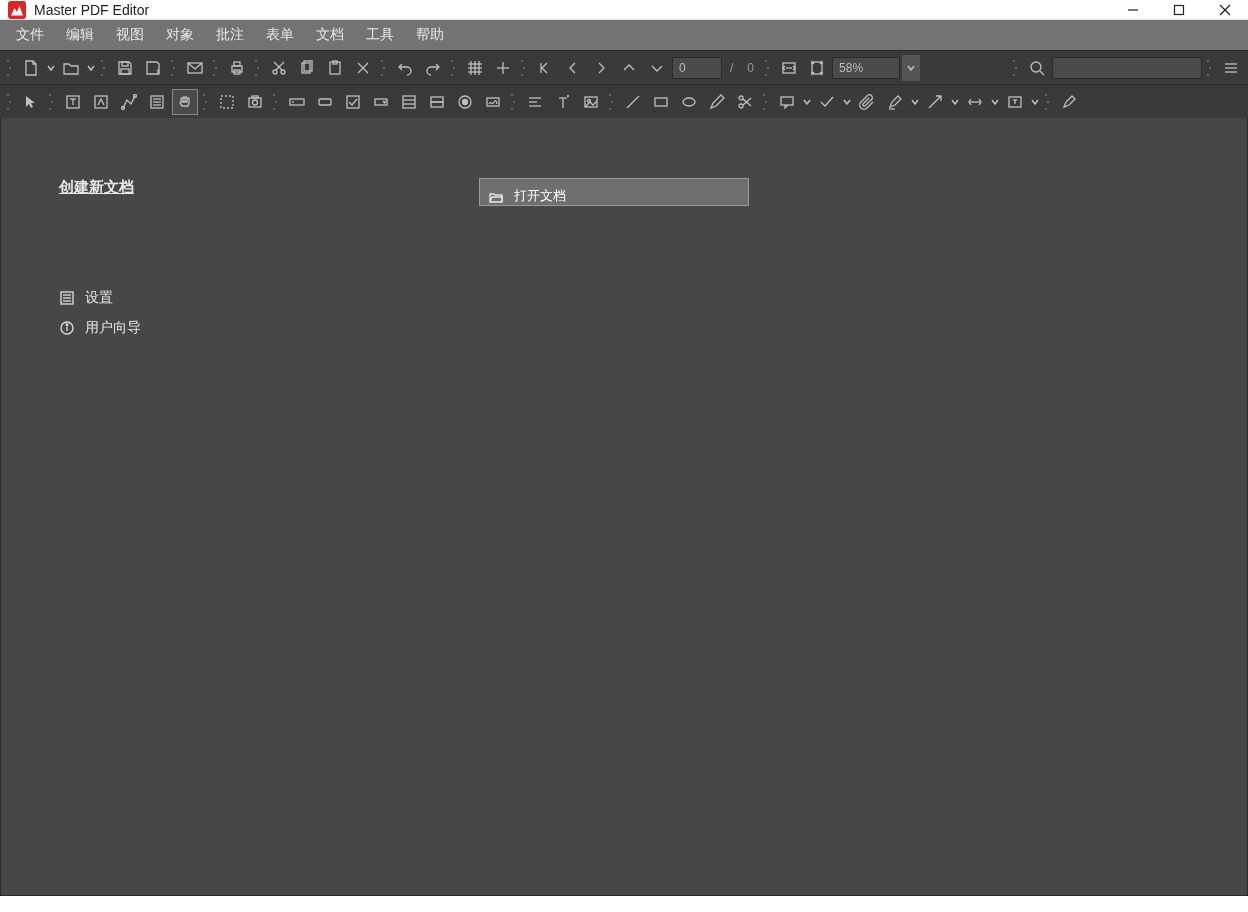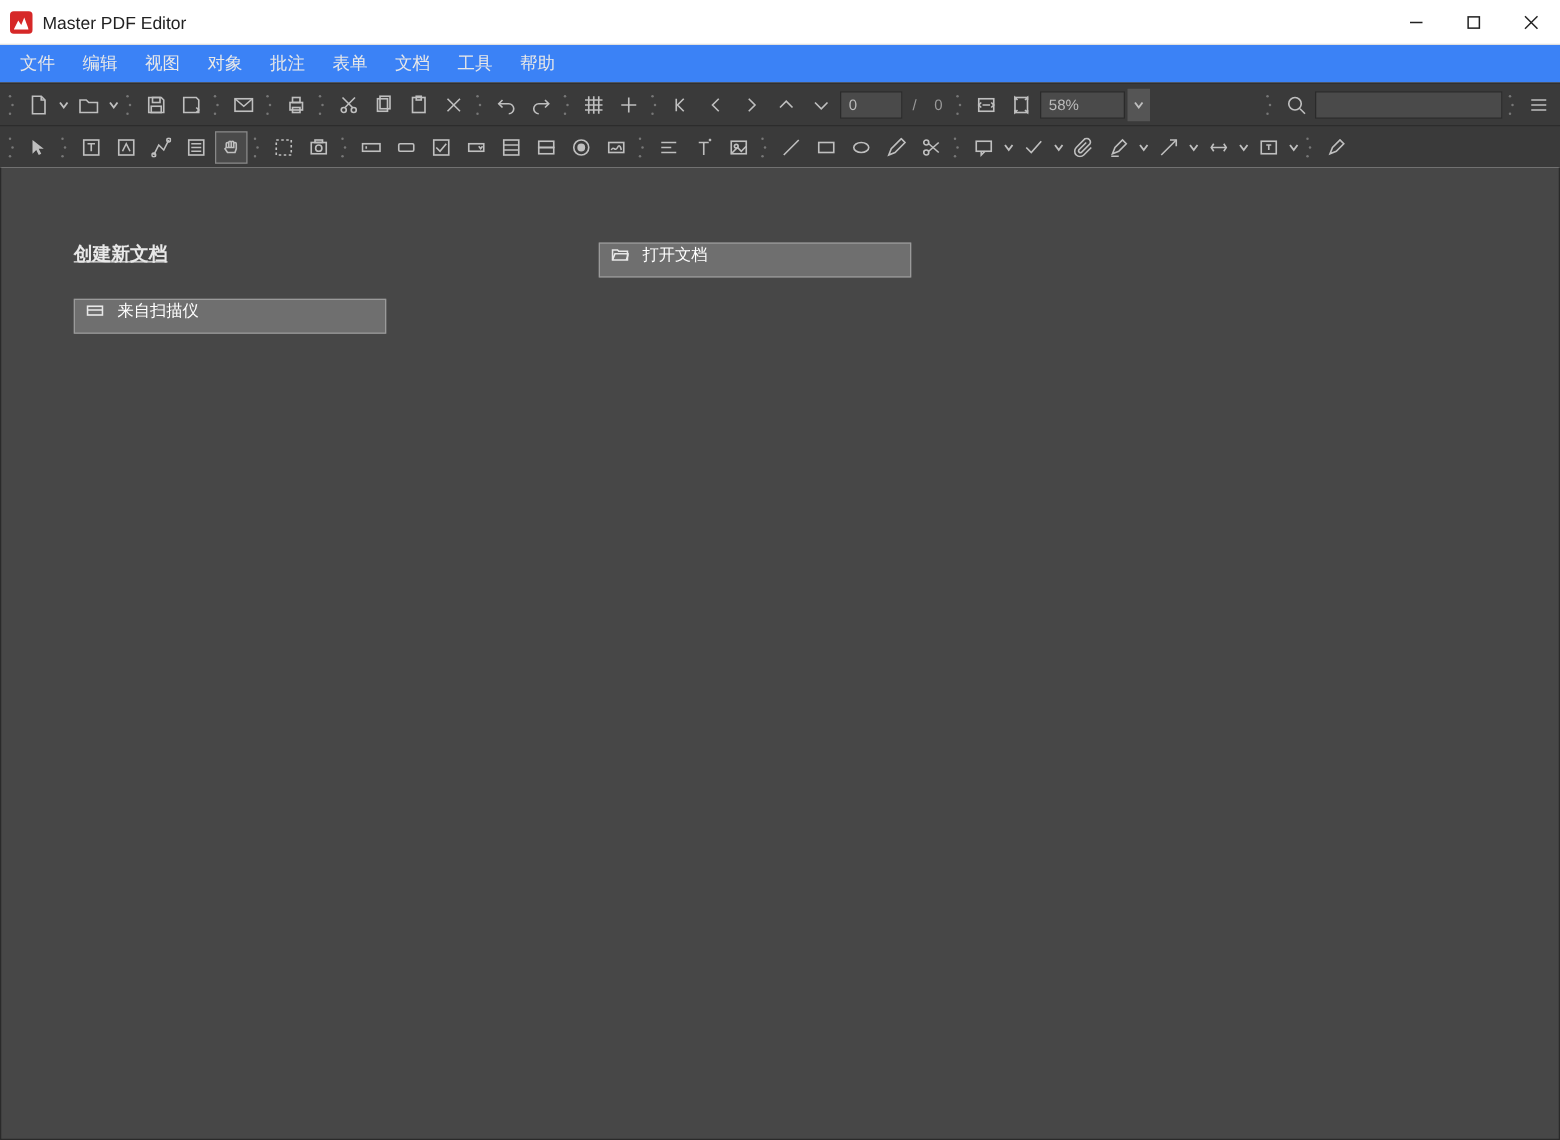--- a/index.html
+++ b/index.html
@@ -1,28 +1,28 @@
 <!DOCTYPE html>
 <html><head>
 <meta charset="utf-8">
 <style>
 * { margin: 0; padding: 0; box-sizing: border-box; font-family: "Microsoft YaHei", Arial, sans-serif; user-select: none; }
 body { width: 1248px; height: 912px; background: #fff; overflow: hidden; }
 
 
-.titlebar { height: 36px; background: #fff; display: flex; align-items: center; padding-left: 8px; border-bottom: 1px solid #e0e0e0; }
+.titlebar { height: 20px; background: #fff; display: flex; align-items: center; padding-left: 8px; border-bottom: 1px solid #e0e0e0; }
 .app-icon { width: 18px; height: 18px; background: #d62828; border-radius: 3px; margin-right: 8px; position: relative; }
 .app-icon::after { content:""; position:absolute; left:3px; top:3px; width:12px; height:12px; background: #fff; clip-path: polygon(0 100%, 30% 40%, 50% 70%, 70% 20%, 100% 100%); }
 .title-text { font-size: 14px; color: #222; }
 .window-controls { margin-left: auto; display: flex; }
 .wc-btn { width: 46px; height: 36px; display:flex; align-items:center; justify-content:center; color:#222; font-size:14px; }
 .wc-btn svg { width:12px; height:12px; stroke:#222; stroke-width:1.2; fill:none; }
 
 
-.menubar { height: 30px; background: #3b82f6; display:flex; align-items:center; padding: 0 6px; gap: 2px; }
+.menubar { height: 30px; background: #737373; display:flex; align-items:center; padding: 0 6px; gap: 2px; }
 .menubar .mitem { color: #e8e8e8; font-size: 14px; padding: 4px 10px; cursor: default; }
 
 
 .toolbar { background: #3a3a3a; display:flex; align-items:center; padding: 4px 4px; gap: 2px; border-top:1px solid #2c2c2c; }
 .tb-grip { width:6px; height:22px; display:flex; flex-direction:column; justify-content:space-between; padding:3px 0; margin:0 3px; }
 .tb-grip span { width:2px; height:2px; background:#777; border-radius:50%; margin-left:2px; }
 .tb-grip::before, .tb-grip::after { content:""; width:2px; height:2px; background:#777; border-radius:50%; }
 
 .tb-btn { width:26px; height:26px; display:flex; align-items:center; justify-content:center; border:1px solid transparent; }
 .tb-btn.selected { border:1px solid #888; background:#4a4a4a; }
@@ -33,21 +33,21 @@
 
 .tb-input { height:22px; background:#4a4a4a; border:1px solid #2a2a2a; color:#bbb; font-size:12px; padding:0 6px; }
 .page-num { width:50px; }
 .zoom-in { width:68px; }
 .search-in { width:150px; }
 .page-sep { color:#999; font-size:12px; margin:0 6px; }
 
 
 .content { background:#474747; height: calc(912px - 36px - 30px - 34px - 34px); padding: 60px 0 0 58px; color:#e8e8e8; border:1px solid #2a2a2a; border-top:none; position:relative; }
 .section-title { font-size:15px; font-weight:bold; margin-bottom: 26px; text-decoration: underline; }
-.start-btn { width:250px; height:28px; background:#6f6f6f; border:1px solid #9a9a9a; display:flex; align-items:flex-start; padding:0 8px; font-size:13px; color:#fff; margin-bottom:12px; }
+.start-btn { width:270px; height:28px; background:#6f6f6f; border:1px solid #9a9a9a; display:flex; align-items:flex-end; padding:0 8px; font-size:13px; color:#fff; margin-bottom:12px; }
 .start-btn .sicon { width:16px; height:16px; margin-right:10px; display:flex; align-items:center; justify-content:center; }
 .start-btn .sicon svg { width:14px; height:14px; stroke:#e8e8e8; stroke-width:1.3; fill:none; }
 
 .left-col { float:left; }
 .right-col { margin-left:420px; }
 
 .links { margin-top: 92px; }
 .link-row { display:flex; align-items:center; gap:10px; font-size:14px; color:#e6e6e6; margin-bottom:12px; }
 .link-row .licon { width:16px; height:16px; display:flex; align-items:center; justify-content:center; }
 .link-row .licon svg { width:14px; height:14px; stroke:#e0e0e0; stroke-width:1.3; fill:none; }
@@ -543,30 +543,44 @@
       <svg viewBox="0 0 16 16">
         <path d="M3 13l2-5 6-6 3 3-6 6z"></path>
       </svg>
     </div>
 </div>
 
 <div class="content">
   <div class="left-col">
     <div class="section-title">创建新文档</div>
 
-    <div class="start-btn">
-      <span class="sicon">
-          <svg viewBox="0 0 14 14">
-            <rect x="1" y="4" width="12" height="7"></rect>
-            <line x1="1" y1="7" x2="13" y2="7"></line>
-          </svg>
-        </span>
-      <span>来自扫描仪</span>
-    </div>
-
+
+    <div class="links">
+      <div class="link-row">
+        <span class="licon">
+            <svg viewBox="0 0 14 14">
+              <rect x="1" y="1" width="12" height="12"></rect>
+              <line x1="3" y1="4" x2="11" y2="4"></line>
+              <line x1="3" y1="7" x2="11" y2="7"></line>
+              <line x1="3" y1="10" x2="11" y2="10"></line>
+            </svg>
+          </span>
+        <span>设置</span>
+      </div>
+      <div class="link-row">
+        <span class="licon">
+            <svg viewBox="0 0 14 14">
+              <circle cx="7" cy="7" r="6"></circle>
+              <line x1="7" y1="6" x2="7" y2="10"></line>
+              <circle cx="7" cy="4" r="0.8" fill="#e0e0e0"></circle>
+            </svg>
+          </span>
+        <span>用户向导</span>
+      </div>
+    </div>
   </div>
 
   <div class="right-col">
     <div class="start-btn">
       <span class="sicon">
           <svg viewBox="0 0 14 14">
             <path d="M1 4h4l1 1h7v7H1z"></path>
             <path d="M1 12l2-5h11l-2 5"></path>
           </svg>
         </span>

